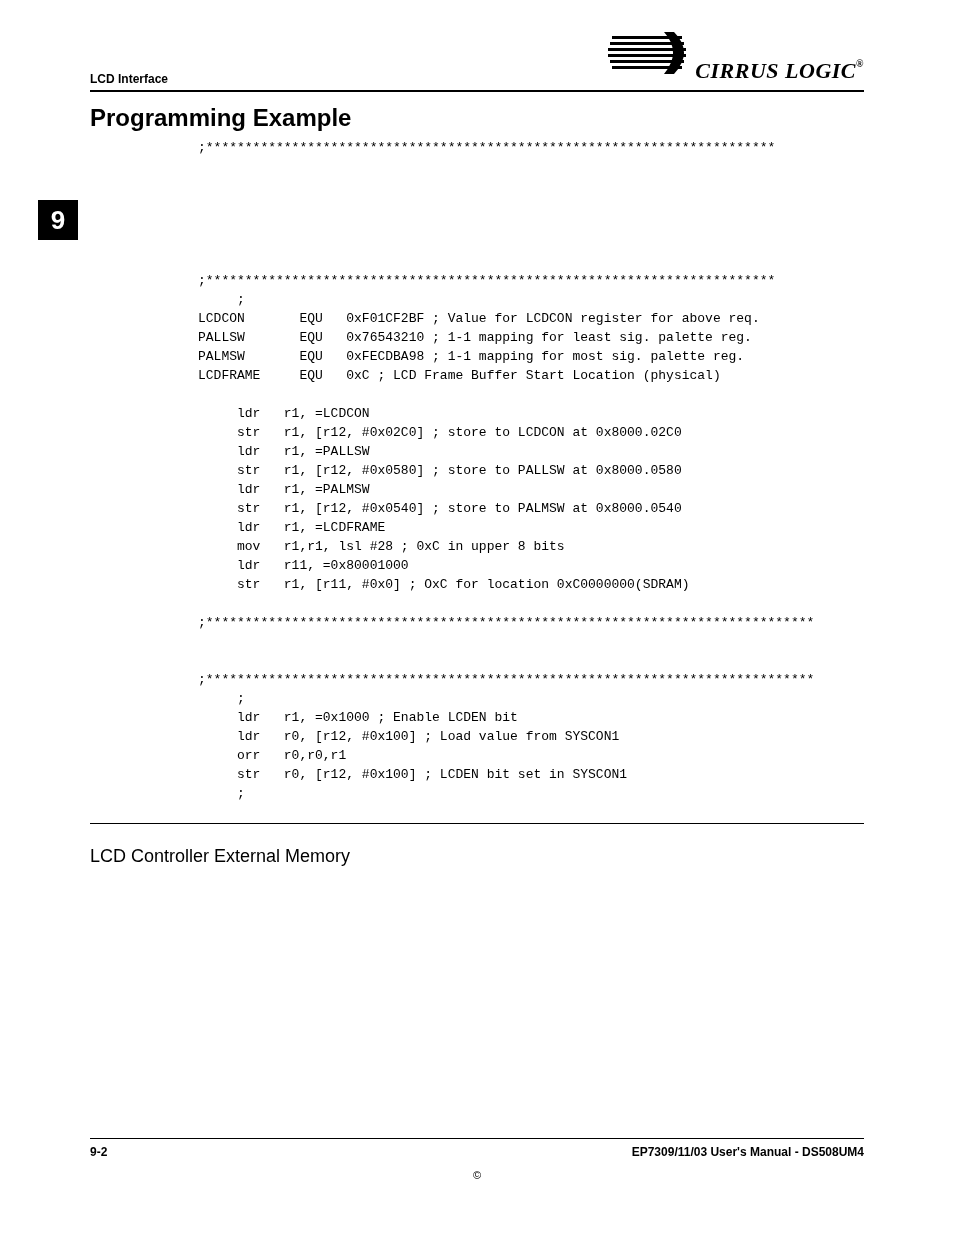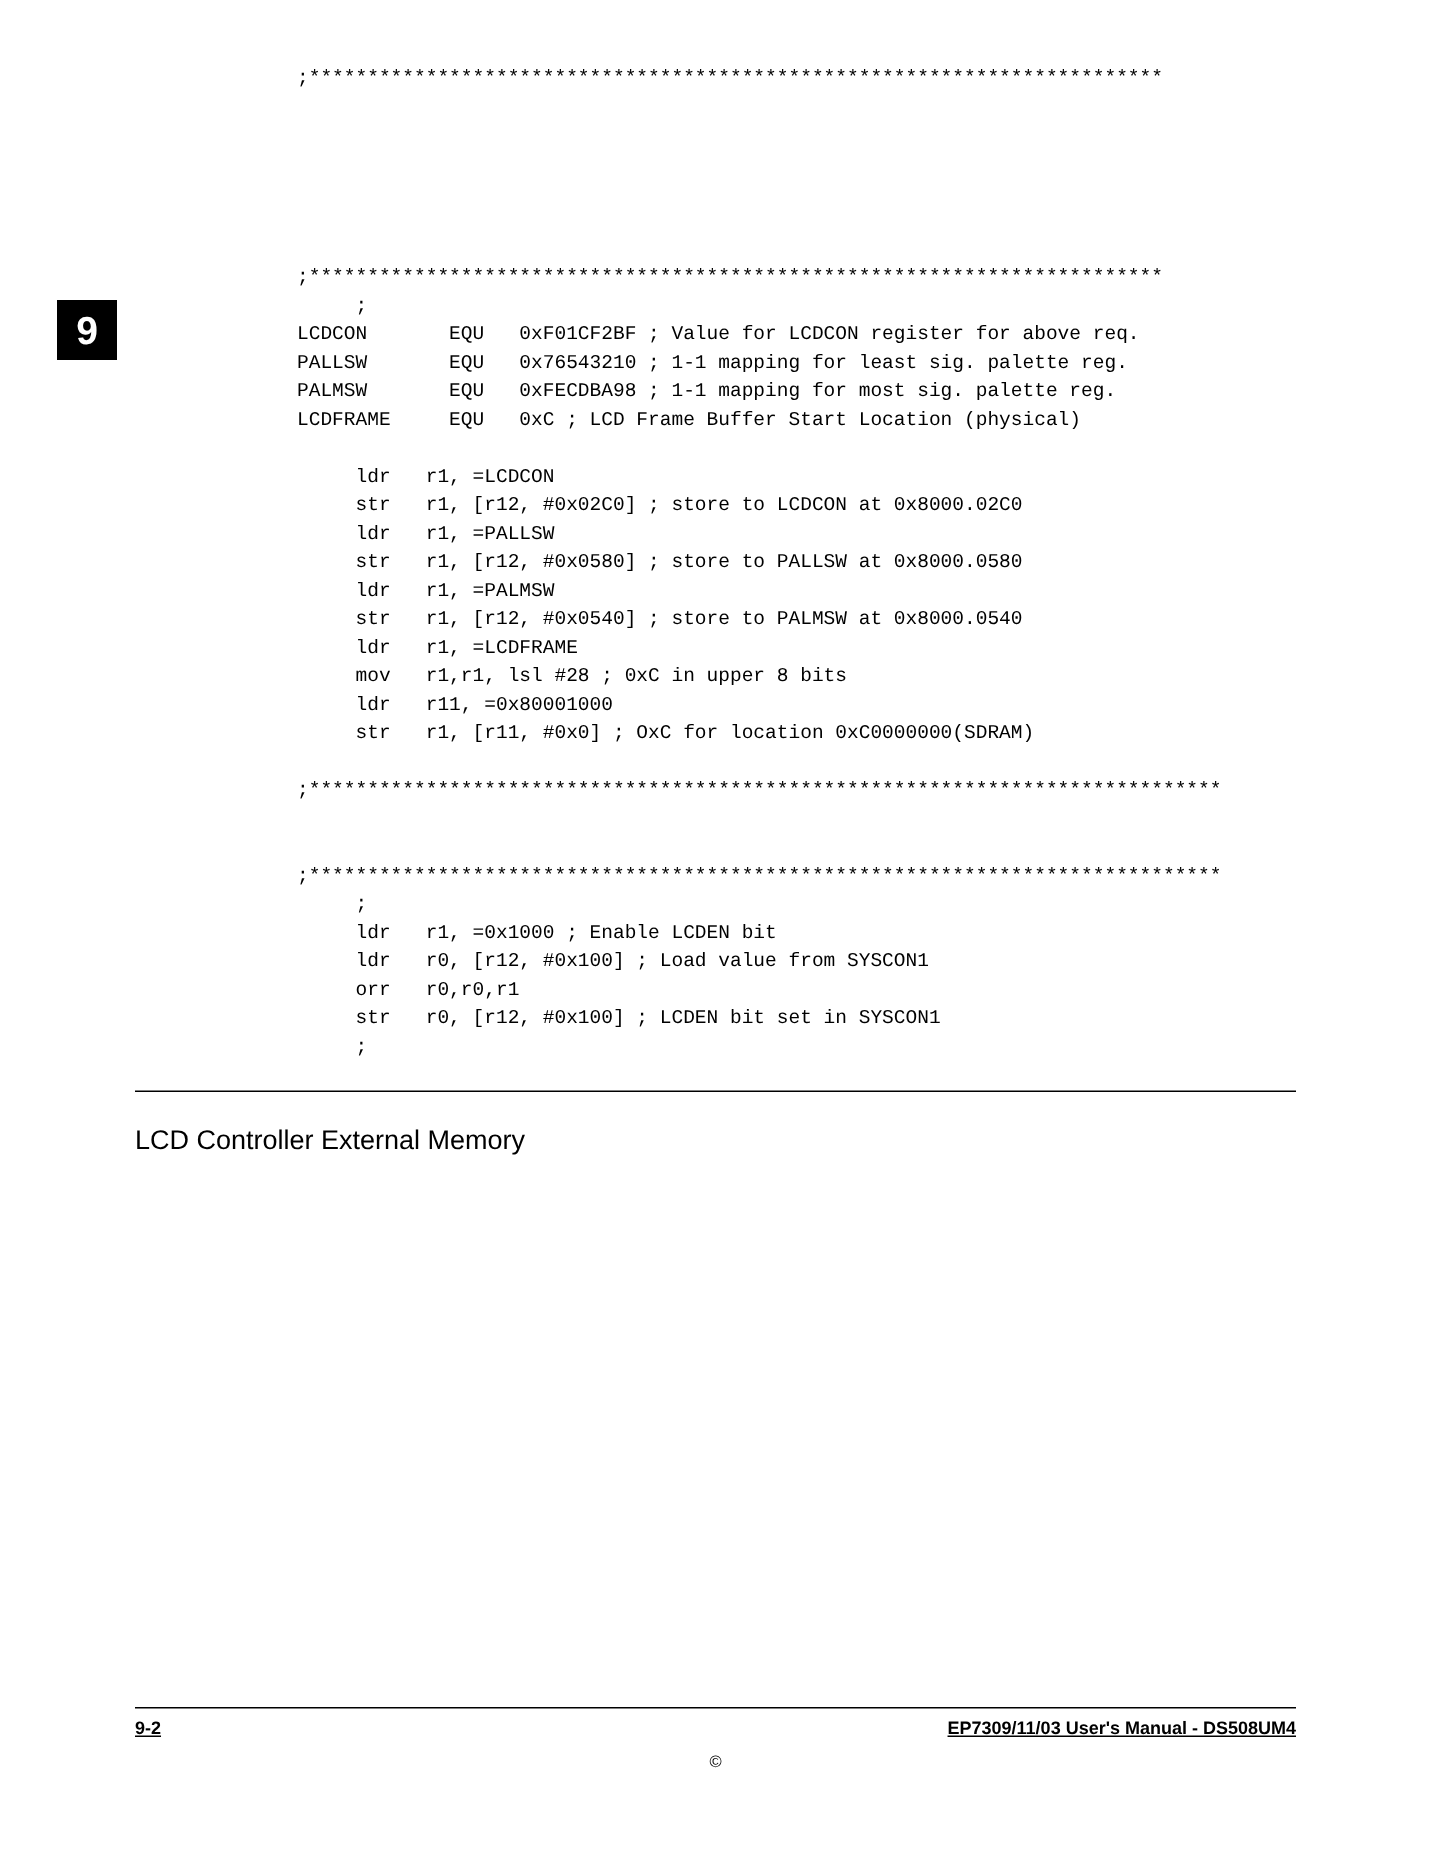--- a/index.html
+++ b/index.html
@@ -83,34 +83,51 @@
     right: 90px;
     bottom: 54px;
   }
   .footer-line {
     border-top: 1.5px solid #000;
     padding-top: 6px;
     display: flex;
     justify-content: space-between;
     font-size: 12px;
     font-weight: bold;
-    text-decoration: underline;
   }
   .footer-copy {
     text-align: center;
     font-size: 11px;
     margin-top: 10px;
     font-weight: normal;
   }
 </style>
 </head>
 <body>
 
 <div class="page">
+  <div class="header-row">
+    <div class="header-left">LCD Interface</div>
+    <div class="logo">
+      <svg width="90" height="50" viewBox="0 0 90 50">
+        <g fill="#000">
+          <rect x="8" y="6" width="70" height="3"></rect>
+          <rect x="6" y="12" width="74" height="3"></rect>
+          <rect x="4" y="18" width="78" height="3"></rect>
+          <rect x="4" y="24" width="78" height="3"></rect>
+          <rect x="6" y="30" width="74" height="3"></rect>
+          <rect x="8" y="36" width="70" height="3"></rect>
+          <path d="M70 2 Q90 22 70 44 L60 44 Q78 22 60 2 Z" fill="#000"></path>
+        </g>
+      </svg>
+      <span class="logo-text"><span>CIRRUS LOGIC</span><span class="logo-r">®</span></span>
+    </div>
+  </div>
 
+  <h1 class="section">Programming Example</h1>
 
   <pre class="code">;*************************************************************************
 
 
 
 
 
 
 ;*************************************************************************
      ;

